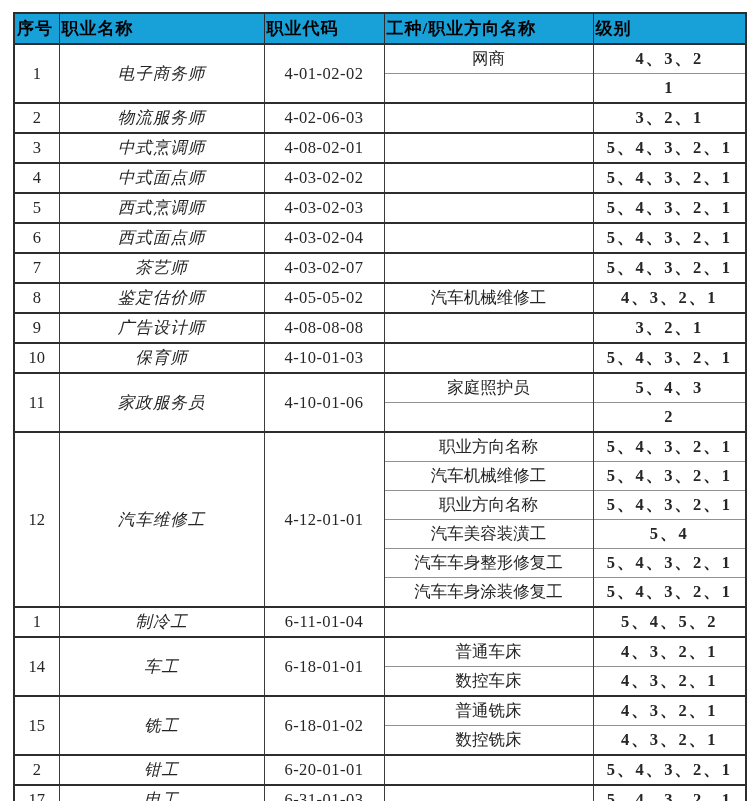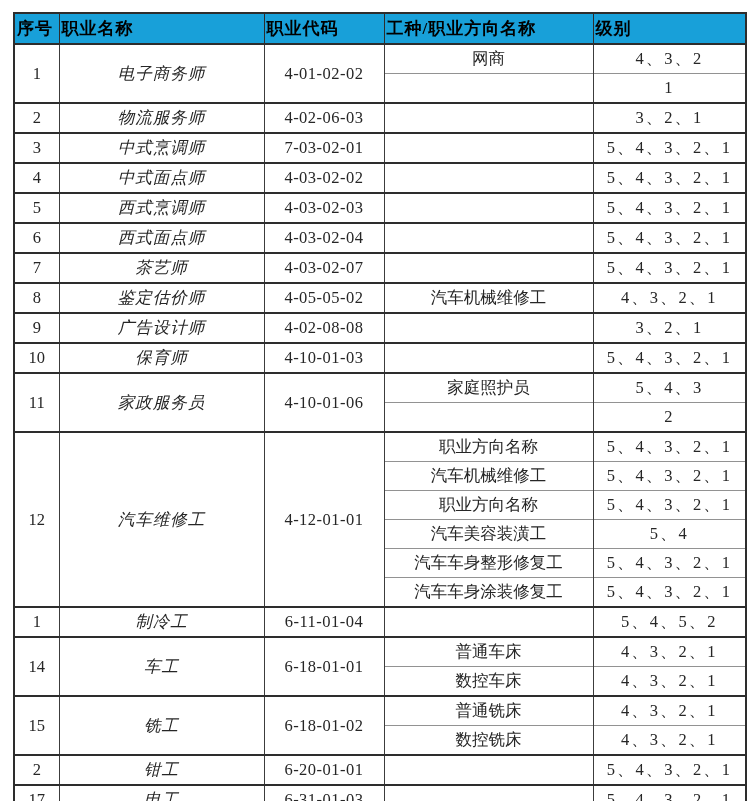--- a/index.html
+++ b/index.html
@@ -49,21 +49,21 @@
     text-align: center;
     vertical-align: middle;
     border-left: 1px solid #3c3c3c;
     border-right: 1px solid #3c3c3c;
     background: #ffffff;
     overflow: hidden;
     white-space: nowrap;
   }
   tr.group-start td { border-top: 2px solid #2d2d2d; }
   tr.sub-row td     { border-top: 1px solid #929292; }
-  td.level-cell     { letter-spacing: 2px; }
+  td.level-cell     { letter-spacing: 2px; font-weight: bold; }
   td.code-cell      { letter-spacing: 0.5px; }
   td.name-cell      { letter-spacing: 1px; font-style: italic; }
 </style>
 </head>
 <body>
 
 <div class="page">
   <table class="occupation-table">
     <colgroup>
       <col class="c-no">
@@ -96,21 +96,21 @@
         <tr class="group-start">
           <td rowspan="1">2</td>
           <td rowspan="1" class="name-cell">物流服务师</td>
           <td rowspan="1" class="code-cell">4-02-06-03</td>
           <td></td>
           <td class="level-cell">3、2、1</td>
         </tr>
         <tr class="group-start">
           <td rowspan="1">3</td>
           <td rowspan="1" class="name-cell">中式烹调师</td>
-          <td rowspan="1" class="code-cell">7-03-02-01</td>
+          <td rowspan="1" class="code-cell">4-08-02-01</td>
           <td></td>
           <td class="level-cell">5、4、3、2、1</td>
         </tr>
         <tr class="group-start">
           <td rowspan="1">4</td>
           <td rowspan="1" class="name-cell">中式面点师</td>
           <td rowspan="1" class="code-cell">4-03-02-02</td>
           <td></td>
           <td class="level-cell">5、4、3、2、1</td>
         </tr>
@@ -138,21 +138,21 @@
         <tr class="group-start">
           <td rowspan="1">8</td>
           <td rowspan="1" class="name-cell">鉴定估价师</td>
           <td rowspan="1" class="code-cell">4-05-05-02</td>
           <td>汽车机械维修工</td>
           <td class="level-cell">4、3、2、1</td>
         </tr>
         <tr class="group-start">
           <td rowspan="1">9</td>
           <td rowspan="1" class="name-cell">广告设计师</td>
-          <td rowspan="1" class="code-cell">4-02-08-08</td>
+          <td rowspan="1" class="code-cell">4-08-08-08</td>
           <td></td>
           <td class="level-cell">3、2、1</td>
         </tr>
         <tr class="group-start">
           <td rowspan="1">10</td>
           <td rowspan="1" class="name-cell">保育师</td>
           <td rowspan="1" class="code-cell">4-10-01-03</td>
           <td></td>
           <td class="level-cell">5、4、3、2、1</td>
         </tr>

